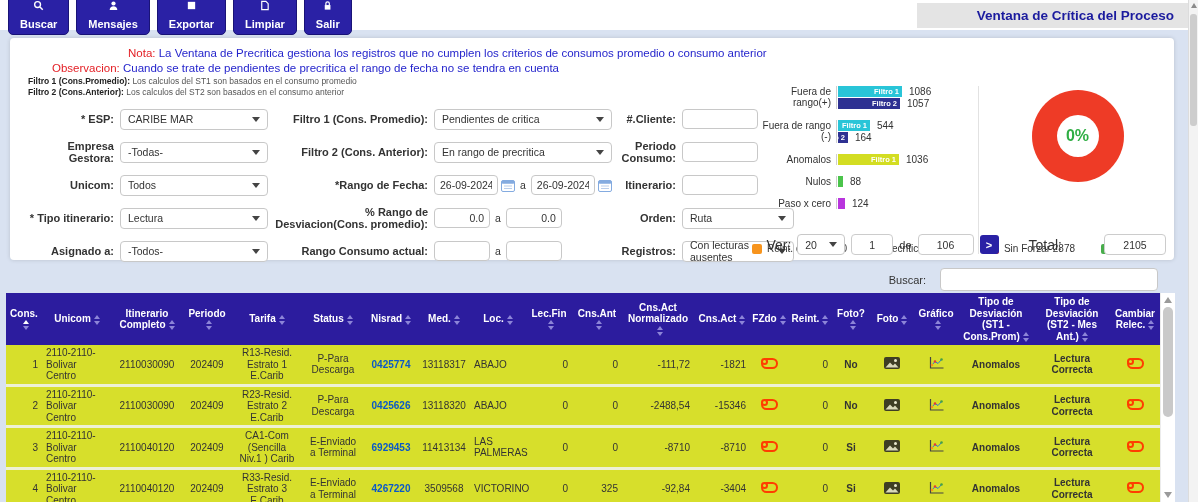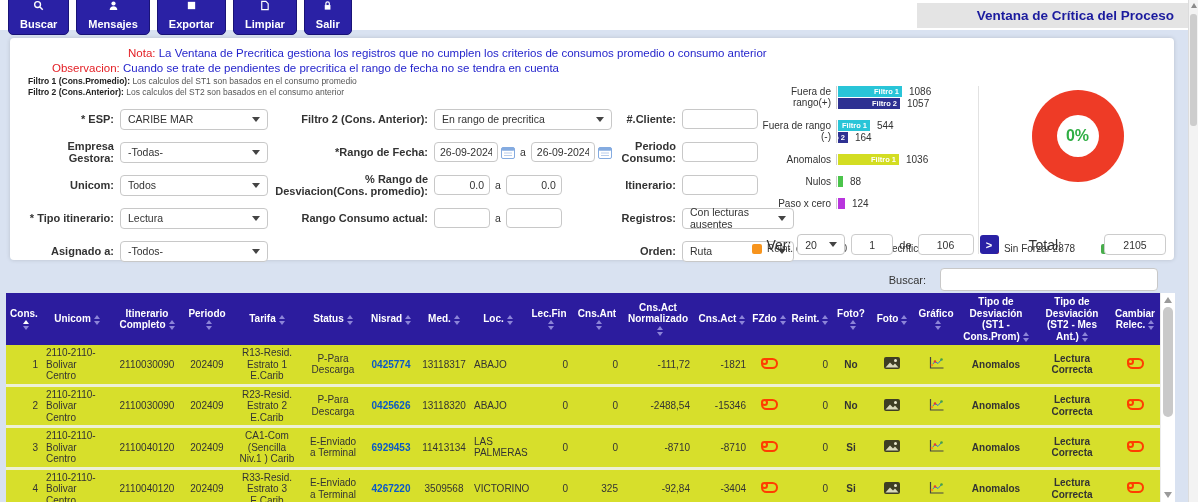--- a/index.html
+++ b/index.html
@@ -186,20 +186,27 @@
         <div class="frow">
           <span class="flabel">Asignado a:</span>
           <div class="sel w148">
             <span>-Todos-</span>
             <i class="chev"></i>
           </div>
         </div>
       </div>
       <div class="fcol fcol2">
         <div class="frow">
+          <span class="flabel">Filtro 1 (Cons. Promedio):</span>
+          <div class="sel w178">
+            <span>Pendientes de critica</span>
+            <i class="chev"></i>
+          </div>
+        </div>
+        <div class="frow">
           <span class="flabel">Filtro 2 (Cons. Anterior):</span>
           <div class="sel w178">
             <span>En rango de precritica</span>
             <i class="chev"></i>
           </div>
         </div>
         <div class="frow">
           <span class="flabel">*Rango de Fecha:</span>
           <input class="inp num" style="width: 64px; text-align: center;" value="26-09-2024">
           <svg class="cal" width="14" height="13" viewBox="0 0 14 13">
@@ -237,30 +244,30 @@
         </div>
         <div class="frow">
           <span class="flabel">Periodo Consumo:</span>
           <input class="inp" style="width: 76px;" value="">
         </div>
         <div class="frow">
           <span class="flabel">Itinerario:</span>
           <input class="inp" style="width: 76px;" value="">
         </div>
         <div class="frow">
+          <span class="flabel">Orden:</span>
+          <div class="sel w112">
+            <span>Ruta</span>
+            <i class="chev"></i>
+          </div>
+        </div>
+        <div class="frow">
           <span class="flabel">Registros:</span>
           <div class="sel w112">
             <span>Con lecturas ausentes</span>
-            <i class="chev"></i>
-          </div>
-        </div>
-        <div class="frow">
-          <span class="flabel">Orden:</span>
-          <div class="sel w112">
-            <span>Ruta</span>
             <i class="chev"></i>
           </div>
         </div>
       </div>
     </div>
 
   <div class="chart-wrap">
     <div class="bar-sec">
       <div id="bar-groups">
           <div class="bar-group">

